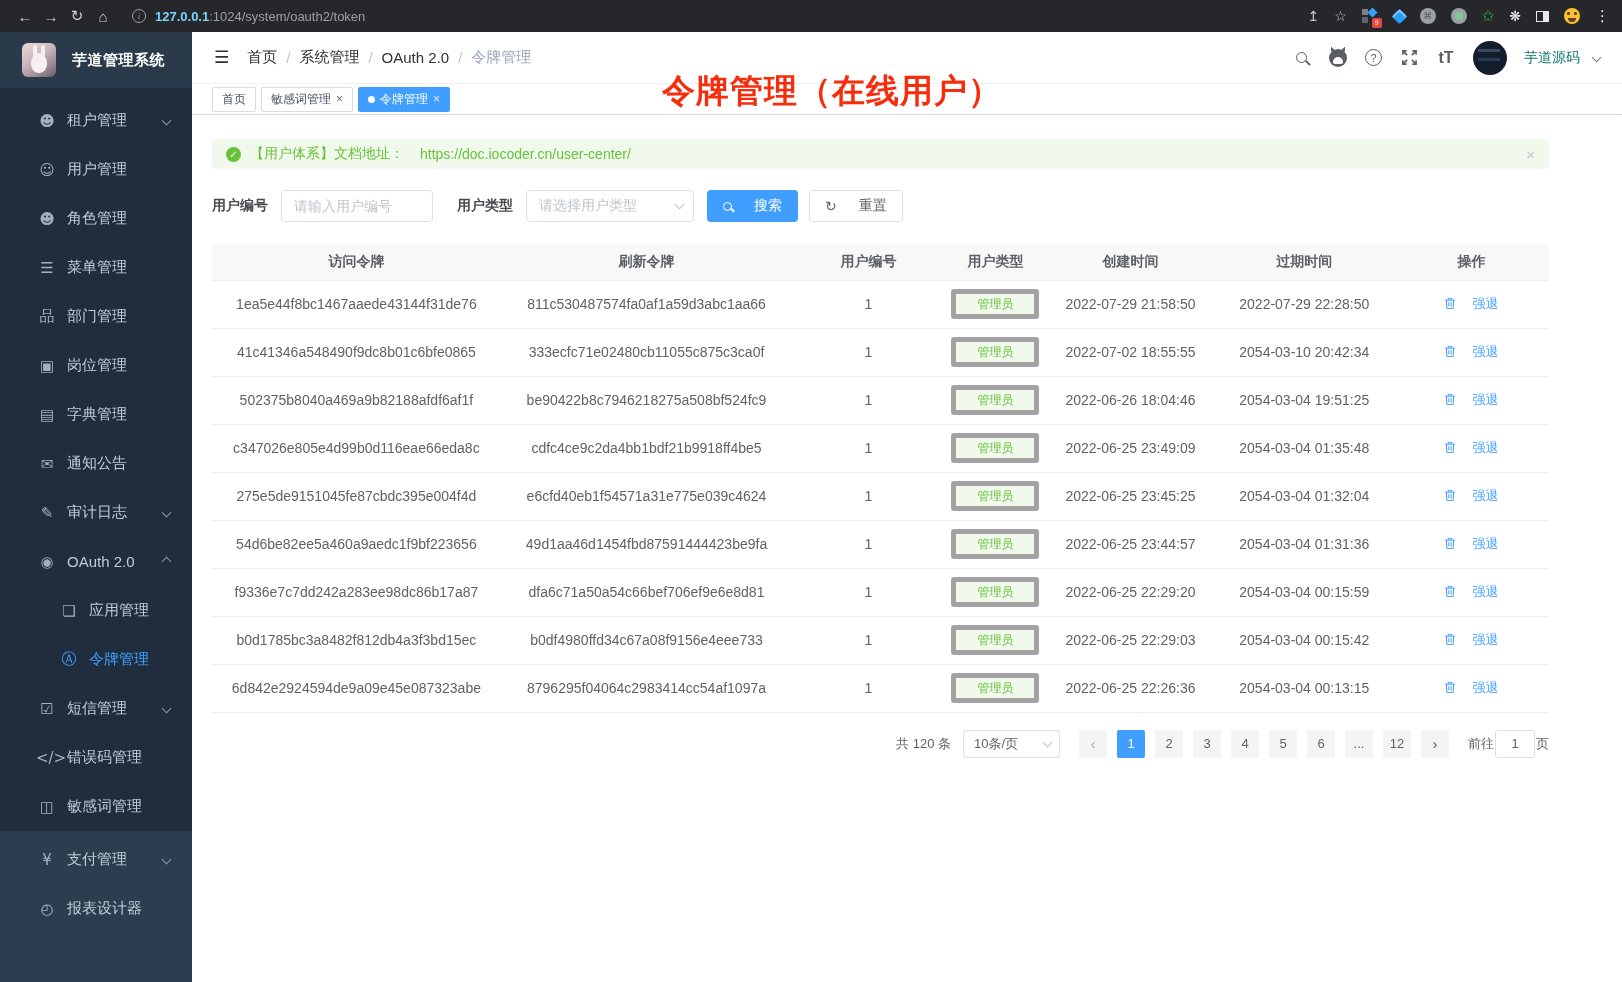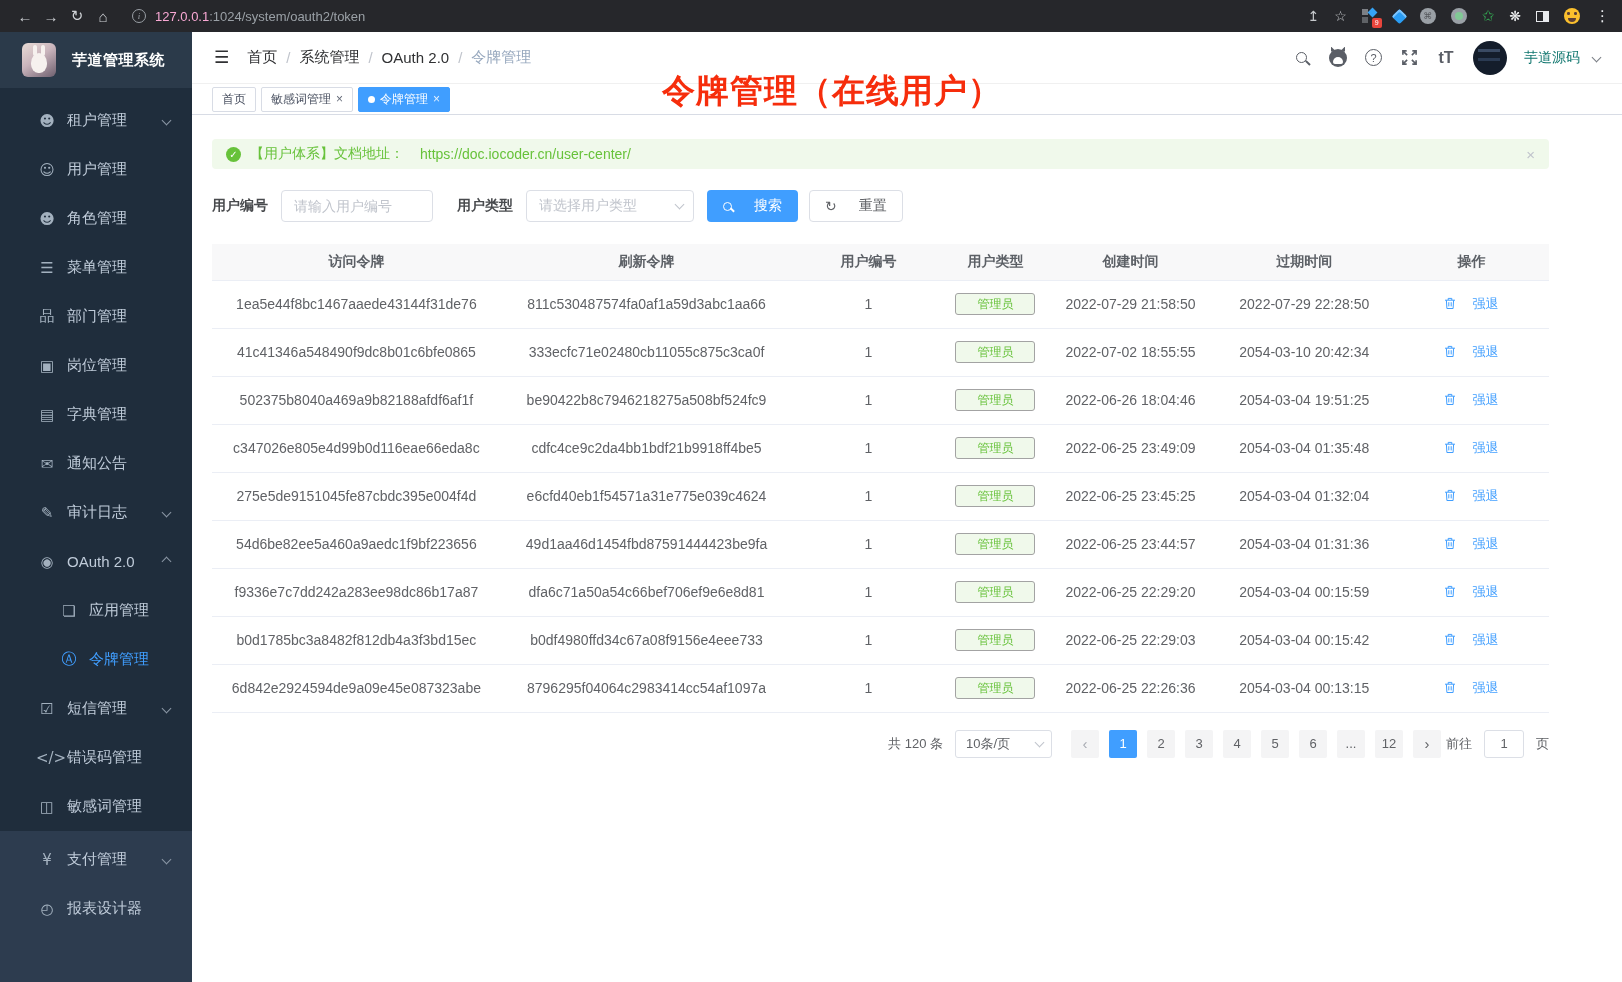--- a/index.html
+++ b/index.html
@@ -4,21 +4,21 @@
 <style>
   * { margin:0; padding:0; box-sizing:border-box; }
   html,body { width:1622px; height:982px; overflow:hidden; font-family:"Liberation Sans","DejaVu Sans",sans-serif; background:#fff; }
   .screen { width:1622px; height:982px; display:flex; flex-direction:column; }
 
   
   .browser-bar { height:32px; background:#26272b; display:flex; align-items:center; padding:0 12px; flex:0 0 32px; color:#c6c9cc; }
   .nav-ico { font-size:15px; width:26px; text-align:center; color:#cfd2d6; cursor:default; }
   .urlbox { flex:1; display:flex; align-items:center; margin-left:16px; color:#bdc1c6; font-size:13px; }
   .info-badge { width:14px; height:14px; border:1px solid #9aa0a6; border-radius:50%; font-size:9px; display:inline-flex; align-items:center; justify-content:center; margin-right:9px; color:#9aa0a6; font-style:italic; font-family:"Liberation Serif",serif; }
-  .url-host { color:#f9a8d4; font-weight:normal; }
+  .url-host { color:#7dd3fc; font-weight:bold; }
   .url-rest { color:#9aa0a6; }
   .chrome-right { display:flex; align-items:center; gap:15px; }
   .cr-ico { font-size:14px; color:#c6c9cc; }
   .ext-grid { position:relative; width:17px; height:16px; }
   .ext-grid::before { content:""; position:absolute; left:0; top:1px; width:6px; height:6px; background:#7d8085; box-shadow:0 8px 0 #5f6266; }
   .ext-grid::after { content:""; position:absolute; right:3px; top:1px; width:7px; height:7px; background:#35a3f5; transform:rotate(45deg); }
   .ext-badge { position:absolute; right:-3px; bottom:-4px; min-width:10px; height:10px; background:#e8453c; border-radius:2px; color:#fff; font-size:7px; line-height:10px; text-align:center; padding:0 1px; }
   .ext-gem { width:11px; height:11px; background:#2a9df4; transform:rotate(45deg); border-radius:2px; box-shadow:inset 2px 2px 0 #7cc3fb; }
   .ext-circle { width:16px; height:16px; border-radius:50%; background:#9aa0a6; display:flex; align-items:center; justify-content:center; font-size:9px; color:#54575b; }
   .ext-rec { width:16px; height:16px; border-radius:50%; background:#9aa0a6; display:flex; align-items:center; justify-content:center; }
@@ -106,31 +106,31 @@
   .btn .mag { width:9px; height:9px; border-width:1.5px; }
   .btn .mag::after { width:5px; height:1.5px; right:-4px; bottom:-1px; }
   .reset-glyph { font-size:14px; }
 
   
   table { width:100%; border-collapse:collapse; table-layout:fixed; }
   th { background:#f8f8f9; color:#5c6066; font-size:14px; font-weight:bold; height:36px; text-align:center; border-bottom:1px solid #ebeef5; }
   td { height:48px; text-align:center; font-size:14px; color:#606266; border-bottom:1px solid #ebeef5; overflow:hidden; white-space:nowrap; }
   col.c1 { width:21.6%; } col.c2 { width:21.8%; } col.c3 { width:11.4%; }
   col.c4 { width:7.6%; }  col.c5 { width:12.6%; } col.c6 { width:13.4%; } col.c7 { width:11.6%; }
-  .tag-success { display:inline-block; background:#f0f9eb; border:1px solid #a3a3a3; color:#67c23a; font-size:12px; line-height:20px; padding:0 21px; border-radius:3px; }
+  .tag-success { display:inline-block; background:#f0f9eb; border:5px solid #a3a3a3; color:#67c23a; font-size:12px; line-height:20px; padding:0 21px; border-radius:3px; }
   .action-link { color:#409eff; font-size:13px; display:inline-flex; align-items:center; gap:16px; cursor:pointer; text-decoration:none; }
 
   
   .pagination { display:flex; align-items:center; justify-content:flex-end; margin-top:17px; font-size:13px; color:#606266; }
   .pg-total { margin-right:12px; }
   .pg-size { width:97px; height:28px; border:1px solid #dcdfe6; border-radius:3px; display:flex; align-items:center; justify-content:space-between; padding:0 8px 0 10px; margin-right:14px; cursor:pointer; }
   .pg-btn { min-width:28px; height:28px; border-radius:2px; background:#f4f4f5; display:inline-flex; align-items:center; justify-content:center; margin:0 5px; cursor:pointer; color:#606266; }
   .pg-btn.active { background:#409eff; color:#fff; }
   .pg-arrow { font-size:15px; color:#a8abb2; }
-  .pg-goto { display:flex; align-items:center; gap:12px; }
+  .pg-goto { display:flex; align-items:center; gap:1px; margin-left:14px; }
   .goto-input { width:40px; height:28px; border:1px solid #dcdfe6; border-radius:3px; text-align:center; font-size:13px; color:#606266; outline:none; font-family:inherit; }
 </style>
 </head>
 <body>
 
 <div class="screen">
 
   <div class="browser-bar">
     <span class="nav-ico">←</span>
     <span class="nav-ico">→</span>

